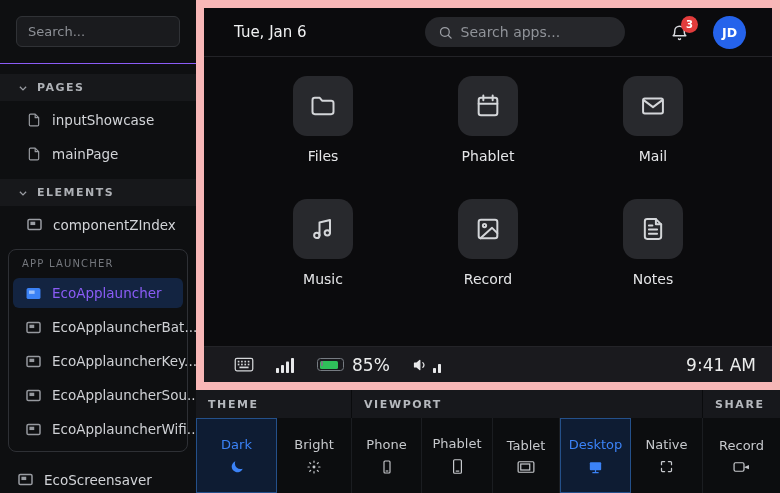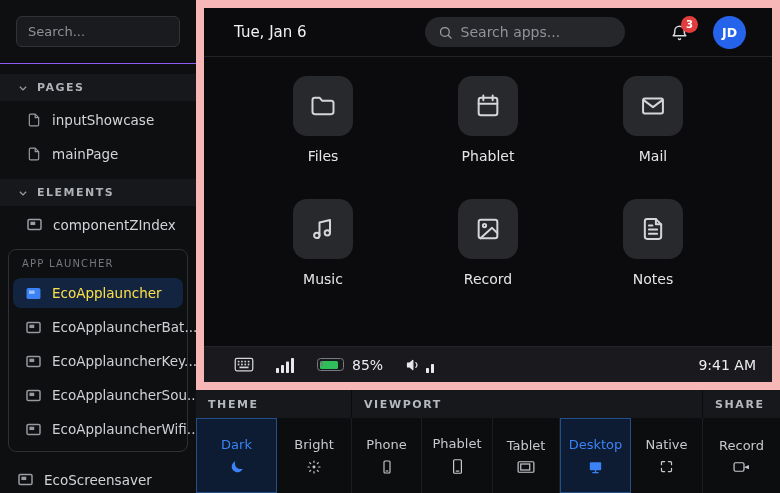--- a/index.html
+++ b/index.html
@@ -18,21 +18,21 @@
     letter-spacing:1.5px; cursor:pointer; }
   .side-item { display:flex; align-items:center; gap:11px; height:31px; padding-left:27px;
     color:#d2d4d8; font-size:13.5px; cursor:pointer; margin-top:3px; }
   .side-item .ic { display:flex; color:#9a9da3; }
   .group-box { margin:9px 8px 0 8px; border:1px solid #2e3035; border-radius:8px;
     padding:5px 4px 7px 4px; }
   .group-label { color:#75787e; font-size:10px; letter-spacing:1.2px; padding:3px 0 5px 9px; }
   .group-item { display:flex; align-items:center; gap:11px; height:30px; border-radius:6px;
     padding-left:13px; color:#cfd1d5; font-size:13.5px; cursor:pointer; margin-top:4px; }
   .group-item .ic { display:flex; color:#96999f; }
-  .group-item.selected { background:#132441; color:#fde047;border-radius:8px; }
+  .group-item.selected { background:#132441; color:#8b5cf6; }
   .group-item.selected .ic { color:#3b82f6; }
 
   
   .preview { position:absolute; left:196px; top:0; width:584px; height:390px;
     background:#f8b7b7; padding:8px; }
   .launcher { width:100%; height:100%; background:#0b0b0d; display:flex; flex-direction:column; }
   .topbar { height:49px; display:flex; align-items:center; padding:0 26px 0 30px;
     border-bottom:1px solid #232327; }
   .topbar-date { color:#f0f1f2; font-size:15px; }
   .pill { margin-left:118px; width:200px; height:30px; background:#26272b; border-radius:15px;
@@ -57,21 +57,21 @@
     align-items:center; justify-content:center; color:#d4d6d9; }
   .app-label { margin-top:12px; color:#e5e6e8; font-size:14px; }
 
   .statusbar { height:36px; background:#1a1a1e; border-top:1px solid #242428; display:flex;
     align-items:center; padding:0 16px 0 30px; gap:22px; color:#e8e9eb; }
   .batt { display:flex; align-items:center; gap:8px; }
   .batt-body { width:27px; height:13px; border:1px solid #767b82; border-radius:3.5px;
     padding:1.5px; display:flex; }
   .batt-fill { width:85%; border-radius:1.5px; }
   .batt-nub { width:2px; height:5px; background:#767b82; border-radius:0 1px 1px 0; margin-left:1px; }
-  .batt-text, .time { font-size:14px; color:#eceded; }
+  .batt-text, .time { font-size:17px; color:#eceded; }
   .vol { display:flex; align-items:flex-end; gap:4px; }
   .time { margin-left:auto; }
 
   
   .toolbar { position:absolute; left:196px; top:390px; width:584px; height:103px;
     background:#86efac; display:flex; flex-direction:column; }
   .tb-heads { display:flex; height:28px; }
   .tb-head { background:#17181c; border-right:1px solid #0a0b0d; display:flex; align-items:center;
     padding-left:12px; color:#b5b8bd; font-size:11px; font-weight:bold; letter-spacing:1.6px; }
   .tb-btns { display:flex; flex:1; }

